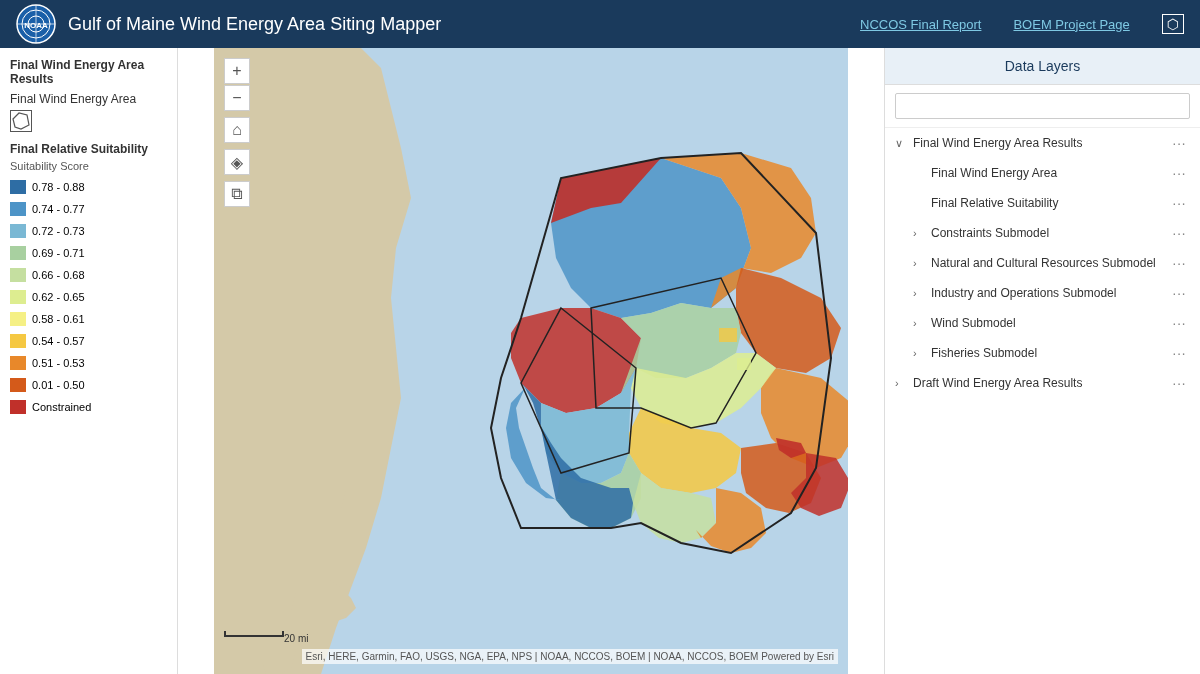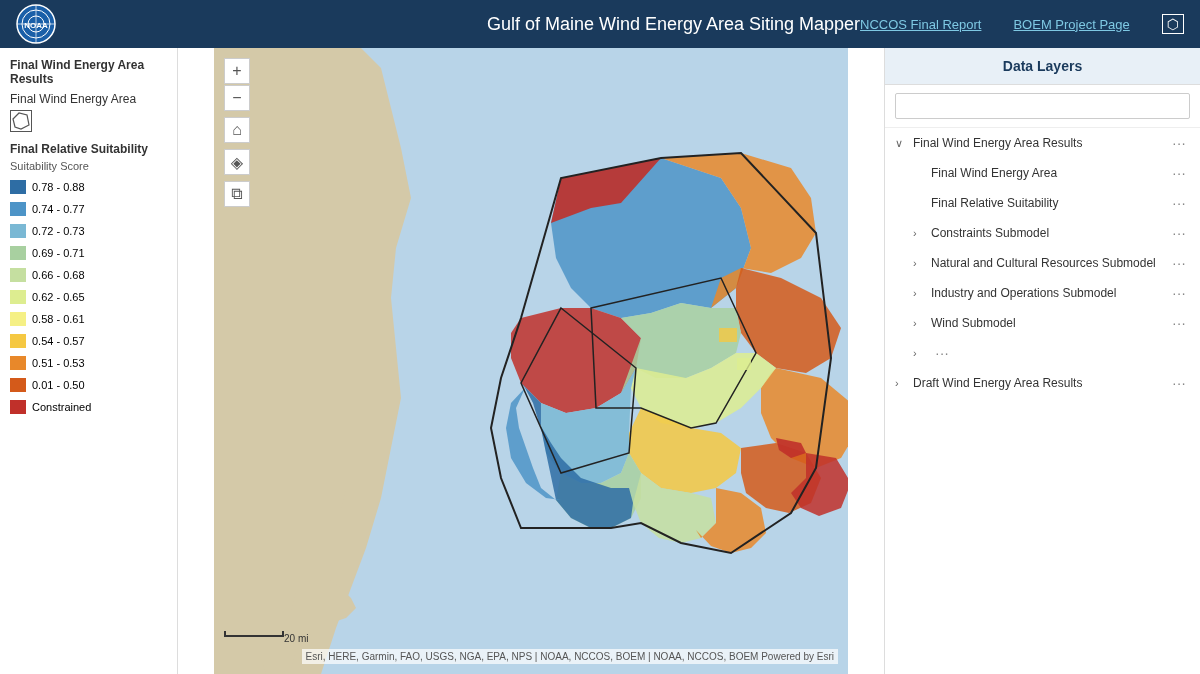--- a/index.html
+++ b/index.html
@@ -7,21 +7,20 @@
 
     
     .header {
       background: #1a3a5c;
       color: white;
       display: flex;
       align-items: center;
       padding: 0 16px;
       height: 48px;
       flex-shrink: 0;
-      text-align: right;
     }
     .header-logo {
       width: 40px;
       height: 40px;
       margin-right: 12px;
       flex-shrink: 0;
     }
     .header-title {
       font-size: 18px;
       font-weight: 400;
@@ -170,21 +169,21 @@
       width: 316px;
       background: #fff;
       border-left: 1px solid #ddd;
       display: flex;
       flex-direction: column;
       flex-shrink: 0;
     }
     .right-panel-header {
       background: #e8f0f7;
       padding: 10px 14px;
-      font-weight: 700;
+      font-weight: 400;
       font-size: 14px;
       color: #1a3a5c;
       border-bottom: 1px solid #ddd;
       text-align: center;
     }
     .search-container {
       padding: 8px 10px;
       border-bottom: 1px solid #eee;
     }
     .search-box {
@@ -423,20 +422,21 @@
       <span class="layer-name">Industry and Operations Submodel</span>
       <span class="layer-menu">···</span>
     </div>
         <div class="layer-item layer-indent">
       <span class="layer-expand">›</span>
       <span class="layer-name">Wind Submodel</span>
       <span class="layer-menu">···</span>
     </div>
         <div class="layer-item layer-indent">
       <span class="layer-expand">›</span>
+      <span class="layer-name">Fisheries Submodel</span>
       <span class="layer-menu">···</span>
     </div>
         <div class="layer-item">
       <span class="layer-expand">›</span>
       <span class="layer-name">Draft Wind Energy Area Results</span>
       <span class="layer-menu">···</span>
     </div>
       </div>
   </div>
 

